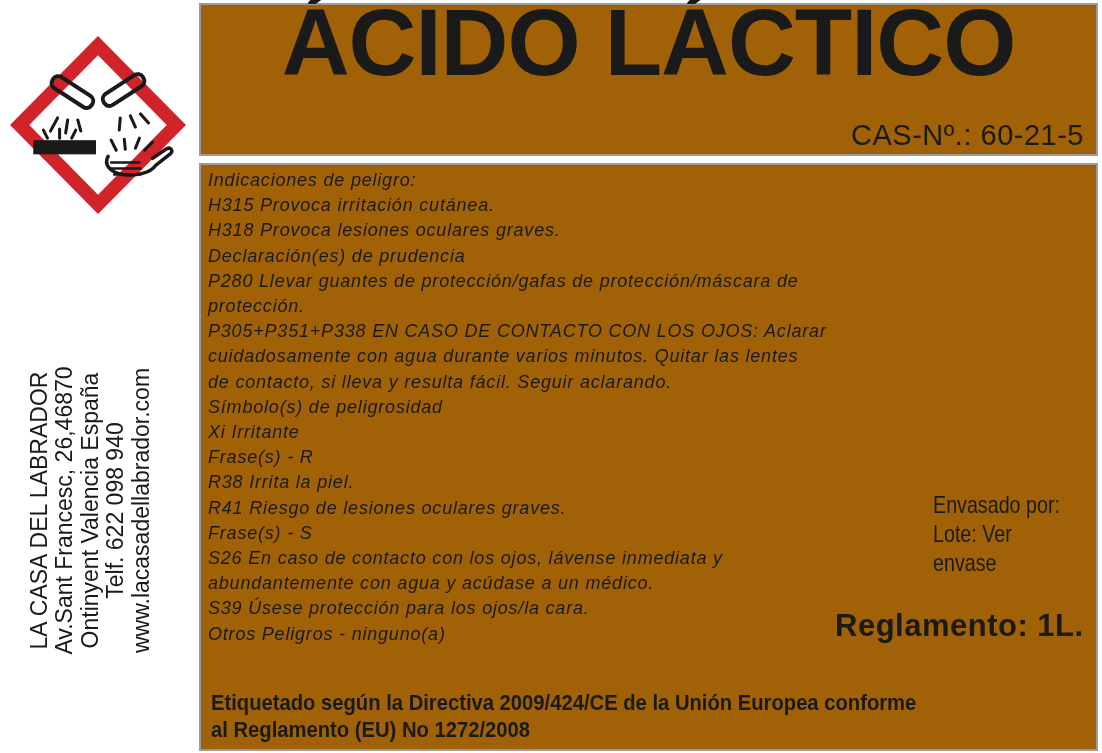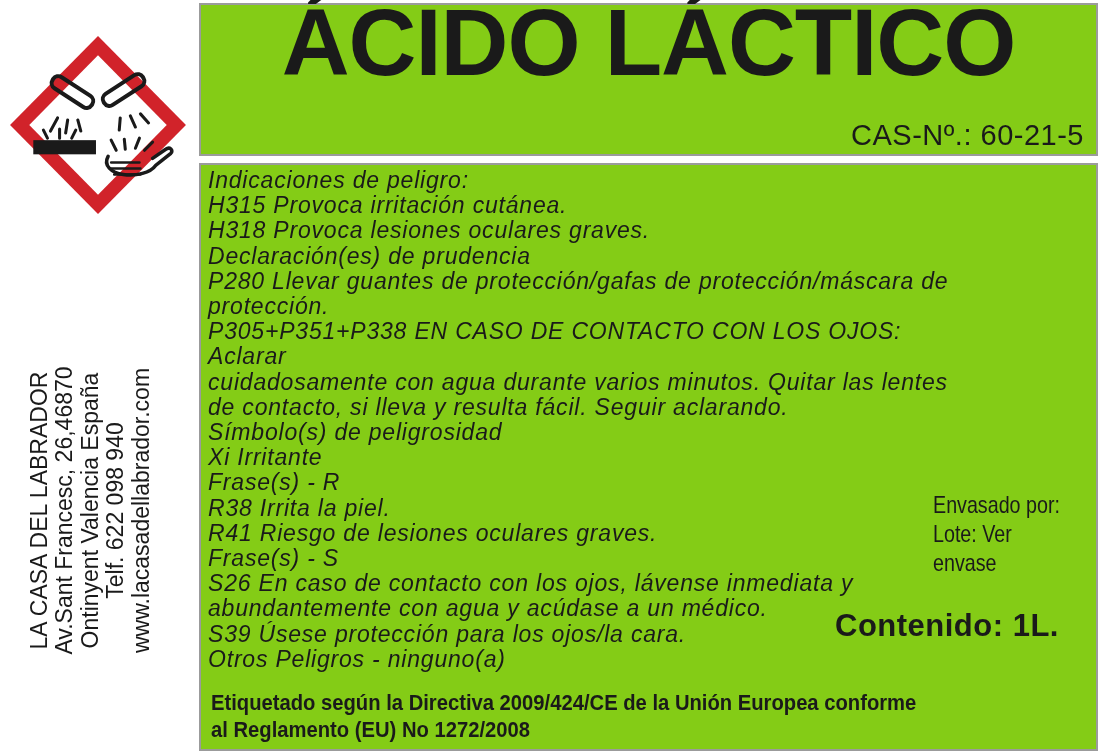--- a/index.html
+++ b/index.html
@@ -6,21 +6,21 @@
   #page{
     position:relative;
     width:1102px;height:753px;
     background:#ffffff;
     font-family:"Liberation Sans", sans-serif;
     color:#1a1a1a;
     overflow:hidden;
   }
   .box{
     position:absolute;
-    background:#84cc16;
+    background:#a16207;
     border:2px solid #9b9b9b;
     box-sizing:border-box;
   }
   #title-box{left:199px;top:3px;width:899px;height:153px;}
   #product-title{
     position:absolute;left:0;top:-16px;width:100%;
     text-align:center;
     font-weight:bold;
     font-size:94px;
     letter-spacing:-1px;
@@ -28,21 +28,21 @@
   }
   #cas-number{
     position:absolute;right:12px;bottom:2px;
     font-size:29px;
     letter-spacing:0.5px;
   }
   #body-box{left:199px;top:163px;width:899px;height:588px;}
   #hazard-text{
     position:absolute;left:7px;top:3px;width:760px;
     font-style:italic;
-    font-size:23px;
+    font-size:18px;
     line-height:25.2px;
     letter-spacing:0.8px;
     white-space:pre-line;
   }
   #packaging-block{
     position:absolute;left:732px;top:325px;
     font-size:24px;
     line-height:29px;
     white-space:pre-line;
     transform:scaleX(0.82);
@@ -133,18 +133,18 @@
 Frase(s) - R
 R38 Irrita la piel.
 R41 Riesgo de lesiones oculares graves.
 Frase(s) - S
 S26 En caso de contacto con los ojos, lávense inmediata y
 abundantemente con agua y acúdase a un médico.
 S39 Úsese protección para los ojos/la cara.
 Otros Peligros - ninguno(a)</div>
     <div id="packaging-block">Envasado por:
 Lote: Ver envase</div>
-    <div id="content-volume">Contenido: 1L.</div>
+    <div id="content-volume">Reglamento: 1L.</div>
     <div id="footer-note">Etiquetado según la Directiva 2009/424/CE de la Unión Europea conforme
 al Reglamento (EU) No 1272/2008</div>
   </div>
 
 </div>
 
 </body></html>

